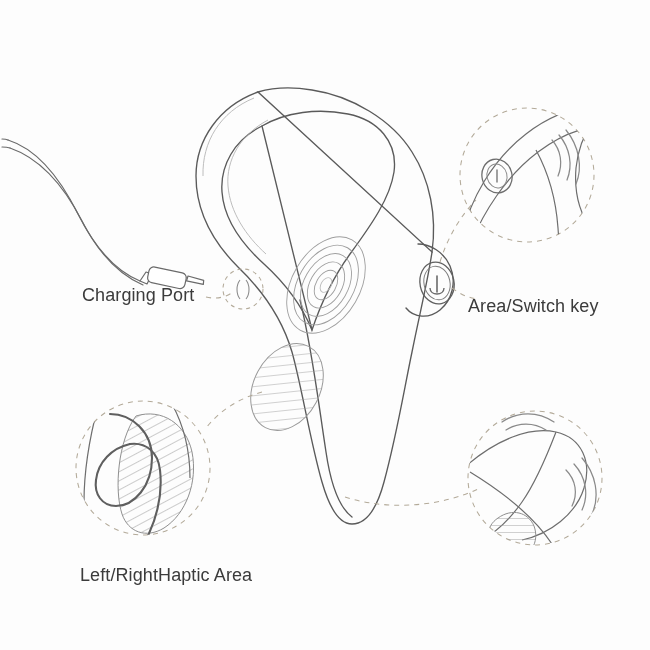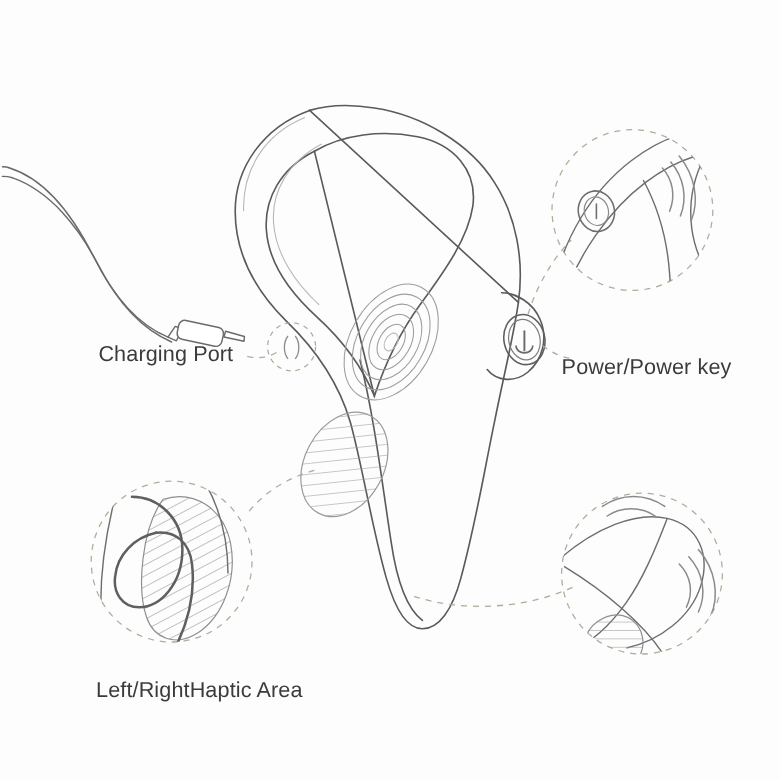--- a/index.html
+++ b/index.html
@@ -205,17 +205,17 @@
           <path d="M98,406 C90,436 84,470 84,502 C84,522 86,534 90,544"></path>
           <path d="M172,404 C184,426 190,452 190,478"></path>
         </g>
       </g>
     </g>
 
   </svg>
 
   <div class="label" id="label-charging-port">Charging Port</div>
 
-  <div class="label" id="label-power-switch">Power/Power key</div>
+  <div class="label" id="label-power-switch">Area/Switch key</div>
 
   <div class="label" id="label-haptic-area">Left/RightHaptic Area</div>
 
 </div>
 
 </body></html>

